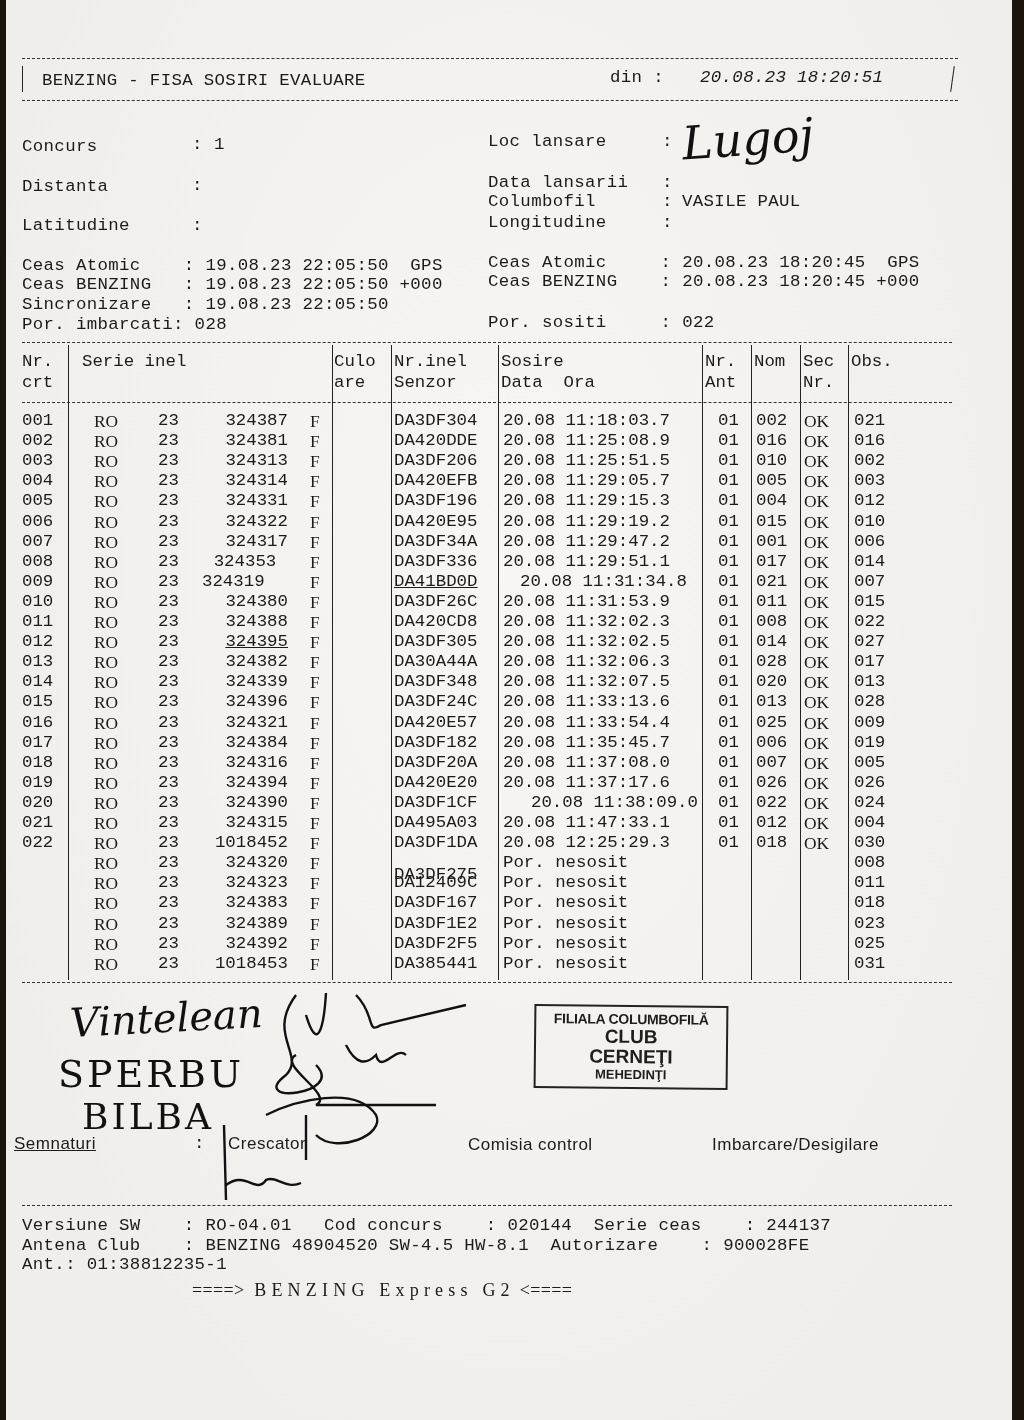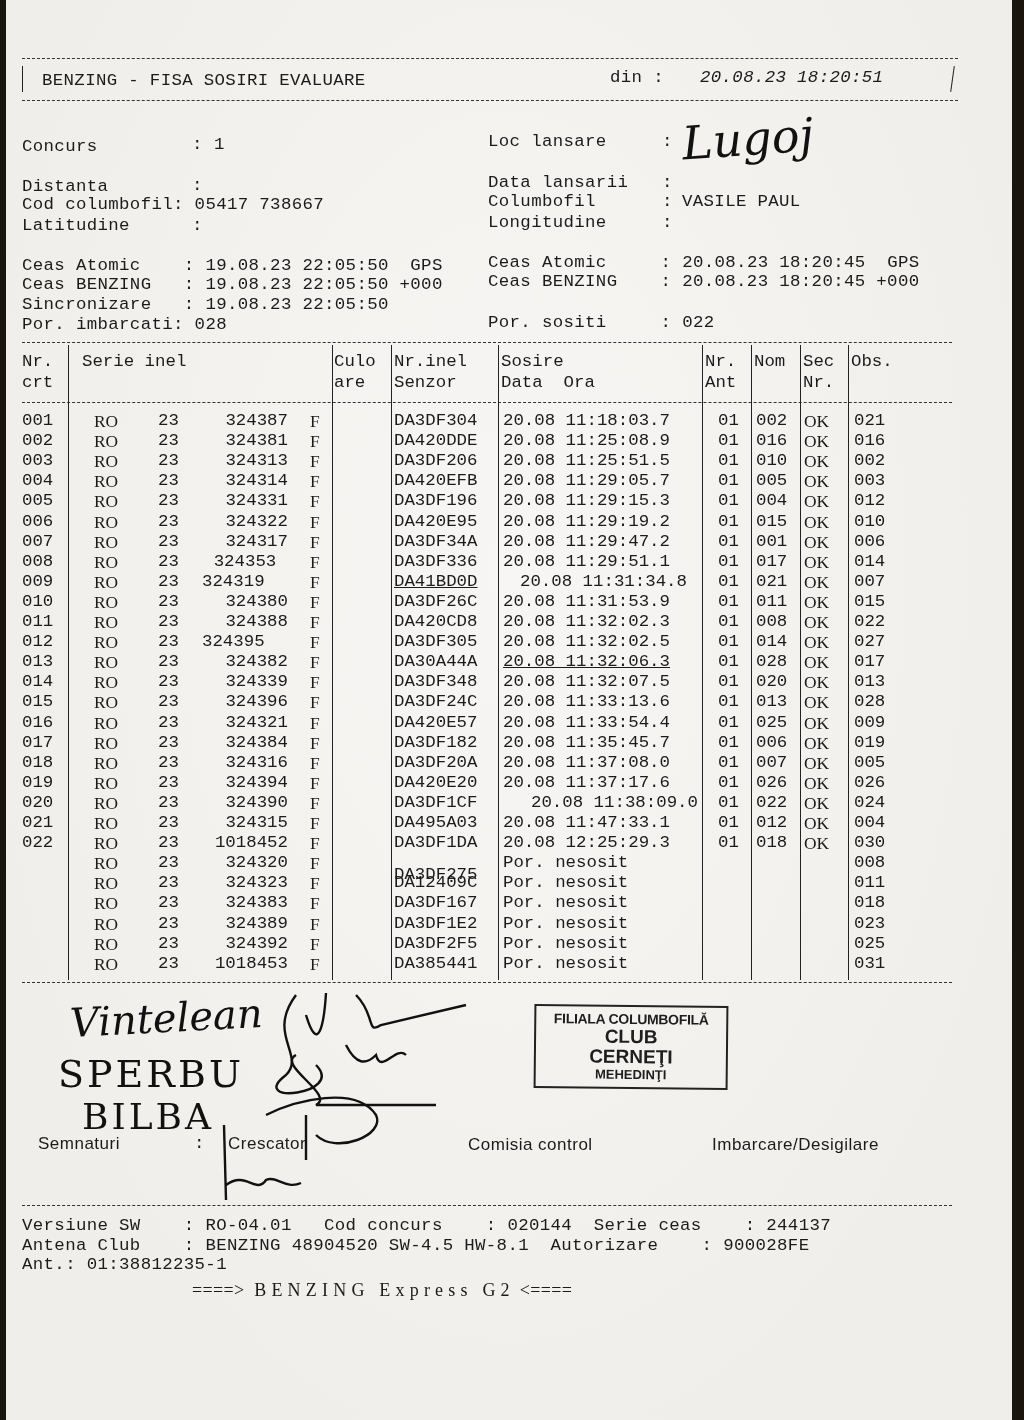--- a/index.html
+++ b/index.html
@@ -42,21 +42,20 @@
   <div class="ln" style="left:36px;top:71px;">BENZING - FISA SOSIRI EVALUARE</div>
   <div class="ln" style="left:604px;top:68px;">din :</div>
   <div class="ln" style="left:694px;top:68px;font-style:italic;">20.08.23 18:20:51</div>
 
   <div class="ln" style="left:16px;top:137px;">Concurs</div>
   <div class="ln" style="left:186px;top:135px;">:</div>
   <div class="ln" style="left:208px;top:135px;">1</div>
 
   <div class="ln" style="left:16px;top:177px;">Distanta</div>
   <div class="ln" style="left:186px;top:176px;">:</div>
-  <div class="ln" style="left:16px;top:195px;"><span>Cod columbofil</span>: <span>05417 738667</span></div>
   <div class="ln" style="left:16px;top:216px;">Latitudine</div>
   <div class="ln" style="left:186px;top:216px;">:</div>
 
   <div class="ln" style="left:482px;top:132px;">Loc lansare</div>
   <div class="ln" style="left:656px;top:132px;">:</div>
   <div class="hw" style="left:676px;top:112px;font-size:46px;transform:rotate(-4deg);">Lugoj</div>
 
   <div class="ln" style="left:482px;top:173px;">Data lansarii</div>
   <div class="ln" style="left:656px;top:173px;">:</div>
   <div class="ln" style="left:482px;top:192px;">Columbofil</div>
@@ -255,39 +254,39 @@
         <div class="cell" style="left: 497px; top: 612px;">20.08 11:32:02.3</div>
         <div class="cell" style="left: 712px; top: 612px;">01</div>
         <div class="cell" style="left: 750px; top: 612px;">008</div>
         <div class="cell" style="left: 798px; top: 612px; font-family: &quot;Liberation Serif&quot;, serif;">OK</div>
         <div class="cell" style="left: 848px; top: 612px;">022</div>
       </div>
       <div>
         <div class="cell" style="left: 16px; top: 632.1px;">012</div>
         <div class="cell" style="left: 88px; top: 632.1px; font-family: &quot;Liberation Serif&quot;, serif;">RO</div>
         <div class="cell" style="left: 152px; top: 632.1px;">23</div>
-        <div class="cell" style="left: 196px; top: 632.1px; width: 86px; text-align: left;">324395</div>
+        <div class="cell" style="left: 196px; top: 632.1px; width: 86px; text-align: right; text-decoration: underline;">324395</div>
         <div class="cell" style="left: 304px; top: 632.1px; font-family: &quot;Liberation Serif&quot;, serif;">F</div>
         <div class="cell" style="left: 330px; top: 632.1px;"></div>
         <div class="cell" style="left: 388px; top: 632.1px;">DA3DF305</div>
         <div class="cell" style="left: 497px; top: 632.1px;">20.08 11:32:02.5</div>
         <div class="cell" style="left: 712px; top: 632.1px;">01</div>
         <div class="cell" style="left: 750px; top: 632.1px;">014</div>
         <div class="cell" style="left: 798px; top: 632.1px; font-family: &quot;Liberation Serif&quot;, serif;">OK</div>
         <div class="cell" style="left: 848px; top: 632.1px;">027</div>
       </div>
       <div>
         <div class="cell" style="left: 16px; top: 652.2px;">013</div>
         <div class="cell" style="left: 88px; top: 652.2px; font-family: &quot;Liberation Serif&quot;, serif;">RO</div>
         <div class="cell" style="left: 152px; top: 652.2px;">23</div>
         <div class="cell" style="left: 196px; top: 652.2px; width: 86px; text-align: right;">324382</div>
         <div class="cell" style="left: 304px; top: 652.2px; font-family: &quot;Liberation Serif&quot;, serif;">F</div>
         <div class="cell" style="left: 330px; top: 652.2px;"></div>
         <div class="cell" style="left: 388px; top: 652.2px;">DA30A44A</div>
-        <div class="cell" style="left: 497px; top: 652.2px; text-decoration: underline;">20.08 11:32:06.3</div>
+        <div class="cell" style="left: 497px; top: 652.2px;">20.08 11:32:06.3</div>
         <div class="cell" style="left: 712px; top: 652.2px;">01</div>
         <div class="cell" style="left: 750px; top: 652.2px;">028</div>
         <div class="cell" style="left: 798px; top: 652.2px; font-family: &quot;Liberation Serif&quot;, serif;">OK</div>
         <div class="cell" style="left: 848px; top: 652.2px;">017</div>
       </div>
       <div>
         <div class="cell" style="left: 16px; top: 672.3px;">014</div>
         <div class="cell" style="left: 88px; top: 672.3px; font-family: &quot;Liberation Serif&quot;, serif;">RO</div>
         <div class="cell" style="left: 152px; top: 672.3px;">23</div>
         <div class="cell" style="left: 196px; top: 672.3px; width: 86px; text-align: right;">324339</div>
@@ -508,21 +507,21 @@
     <path d="M 18 140 L 20 215 M 20 200 C 40 185, 50 210, 60 195 C 70 190, 80 205, 95 198" stroke="#111" stroke-width="2.4" fill="none"></path>
   </svg>
 
   <div class="stamp">
     <div class="s1">FILIALA COLUMBOFILĂ</div>
     <div class="s2">CLUB</div>
     <div class="s3">CERNEŢI</div>
     <div class="s4">MEHEDINŢI</div>
   </div>
 
-  <div class="ln narrow" style="left:32px;top:1134px;">Semnaturi</div>
+  <div class="ln narrow" style="left:8px;top:1134px;text-decoration:underline;">Semnaturi</div>
   <div class="ln" style="left:188px;top:1134px;">:</div>
   <div class="ln narrow" style="left:222px;top:1134px;">Crescator</div>
   <div class="ln narrow" style="left:462px;top:1135px;">Comisia control</div>
   <div class="ln narrow" style="left:706px;top:1135px;">Imbarcare/Desigilare</div>
 
   <div class="dash" style="left:16px;top:1205px;width:930px;"></div>
 
   <div class="ln" style="left:16px;top:1216px;"><span>Versiune SW</span>    : <span>RO-04.01</span>   <span>Cod concurs</span>    : <span>020144</span>  <span>Serie ceas</span>    : <span>244137</span></div>
   <div class="ln" style="left:16px;top:1236px;"><span>Antena Club</span>    : <span>BENZING 48904520 SW-4.5 HW-8.1</span>  <span>Autorizare</span>    : <span>900028FE</span></div>
   <div class="ln" style="left:16px;top:1255px;">Ant.: 01:38812235-1</div>

